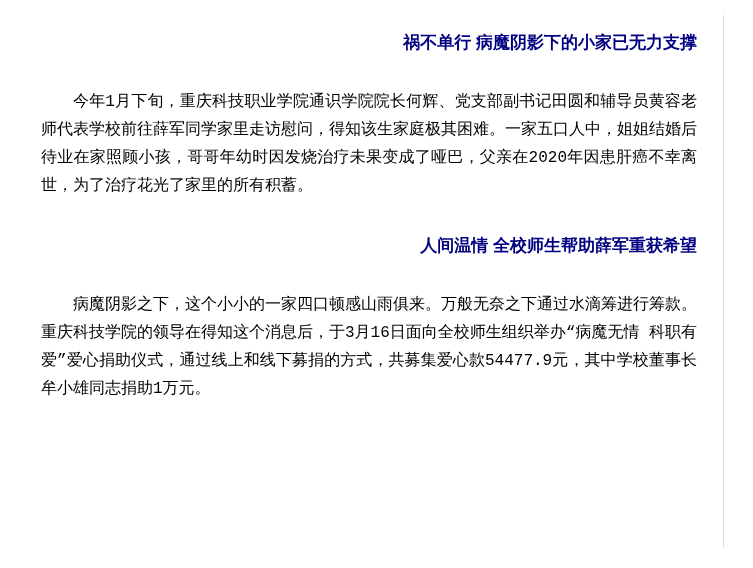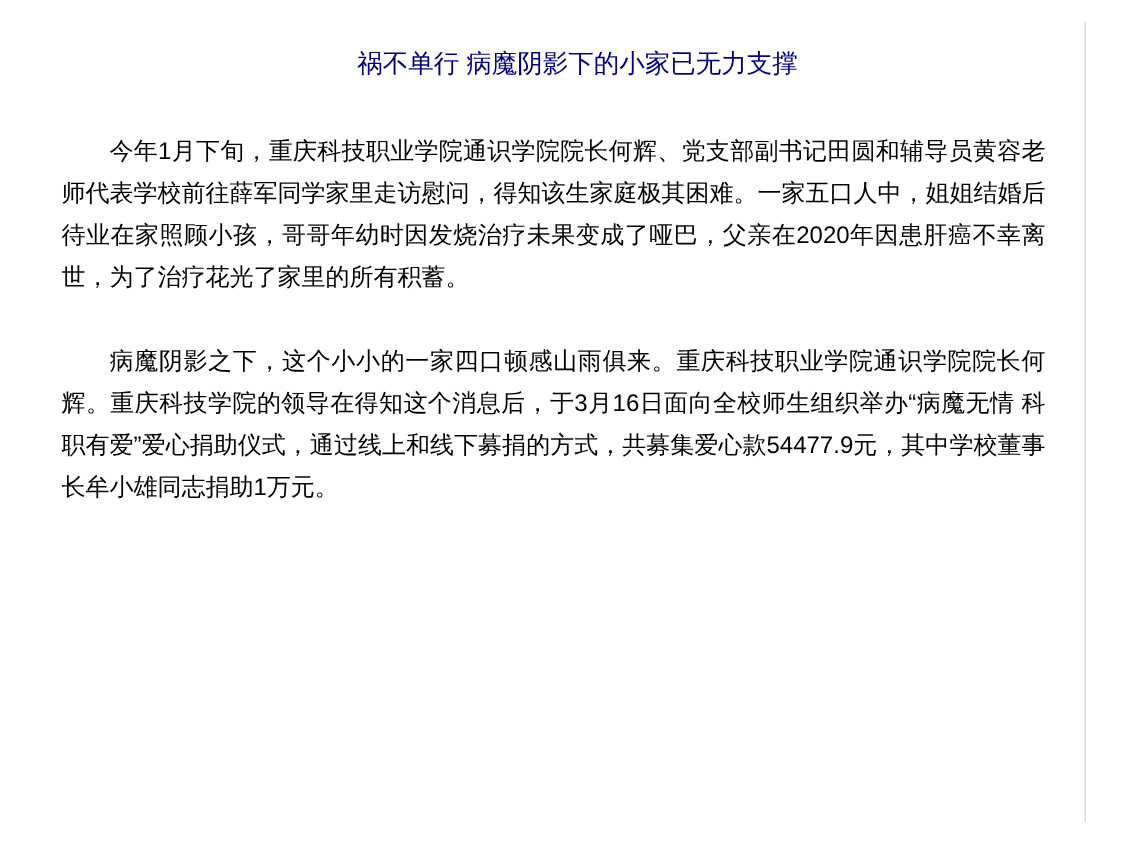--- a/index.html
+++ b/index.html
@@ -29,43 +29,45 @@
     width: 656px;
     color: var(--body_text, #000000);
     font-size: 16px;
     line-height: 28px;
     text-align: justify;
   }
   .section-heading {
     margin: 0;
     padding-left: 32px;
     font-size: 17px;
-    font-weight: normal;
+    font-weight: bold;
     line-height: 20px;
     color: var(--heading_text, #000080);
-    text-align: center;
+    text-align: right;
   }
   .section-heading + .section-heading,
   p + .section-heading {
     margin-top: 36px;
   }
   .doc p {
     margin: 28px 0 0 0;
     text-indent: 2em;
   }
   .doc .section-heading + p {
     margin-top: 35px;
+    font-family: Liberation Mono, monospace;
   }
 </style>
 </head>
 <body>
 
 <div class="doc">
   <h2 class="section-heading">祸不单行 病魔阴影下的小家已无力支撑</h2>
 
   <p>今年1月下旬，重庆科技职业学院通识学院院长何辉、党支部副书记田圆和辅导员黄容老师代表学校前往薛军同学家里走访慰问，得知该生家庭极其困难。一家五口人中，姐姐结婚后待业在家照顾小孩，哥哥年幼时因发烧治疗未果变成了哑巴，父亲在2020年因患肝癌不幸离世，为了治疗花光了家里的所有积蓄。</p>
 
 
+  <h2 class="section-heading">人间温情 全校师生帮助薛军重获希望</h2>
 
-  <p>病魔阴影之下，这个小小的一家四口顿感山雨俱来。重庆科技职业学院通识学院院长何辉。重庆科技学院的领导在得知这个消息后，于3月16日面向全校师生组织举办“病魔无情 科职有爱”爱心捐助仪式，通过线上和线下募捐的方式，共募集爱心款54477.9元，其中学校董事长牟小雄同志捐助1万元。</p>
+  <p>病魔阴影之下，这个小小的一家四口顿感山雨俱来。万般无奈之下通过水滴筹进行筹款。重庆科技学院的领导在得知这个消息后，于3月16日面向全校师生组织举办“病魔无情 科职有爱”爱心捐助仪式，通过线上和线下募捐的方式，共募集爱心款54477.9元，其中学校董事长牟小雄同志捐助1万元。</p>
 </div>
 
 <div class="page-edge"></div>
 
 </body></html>

